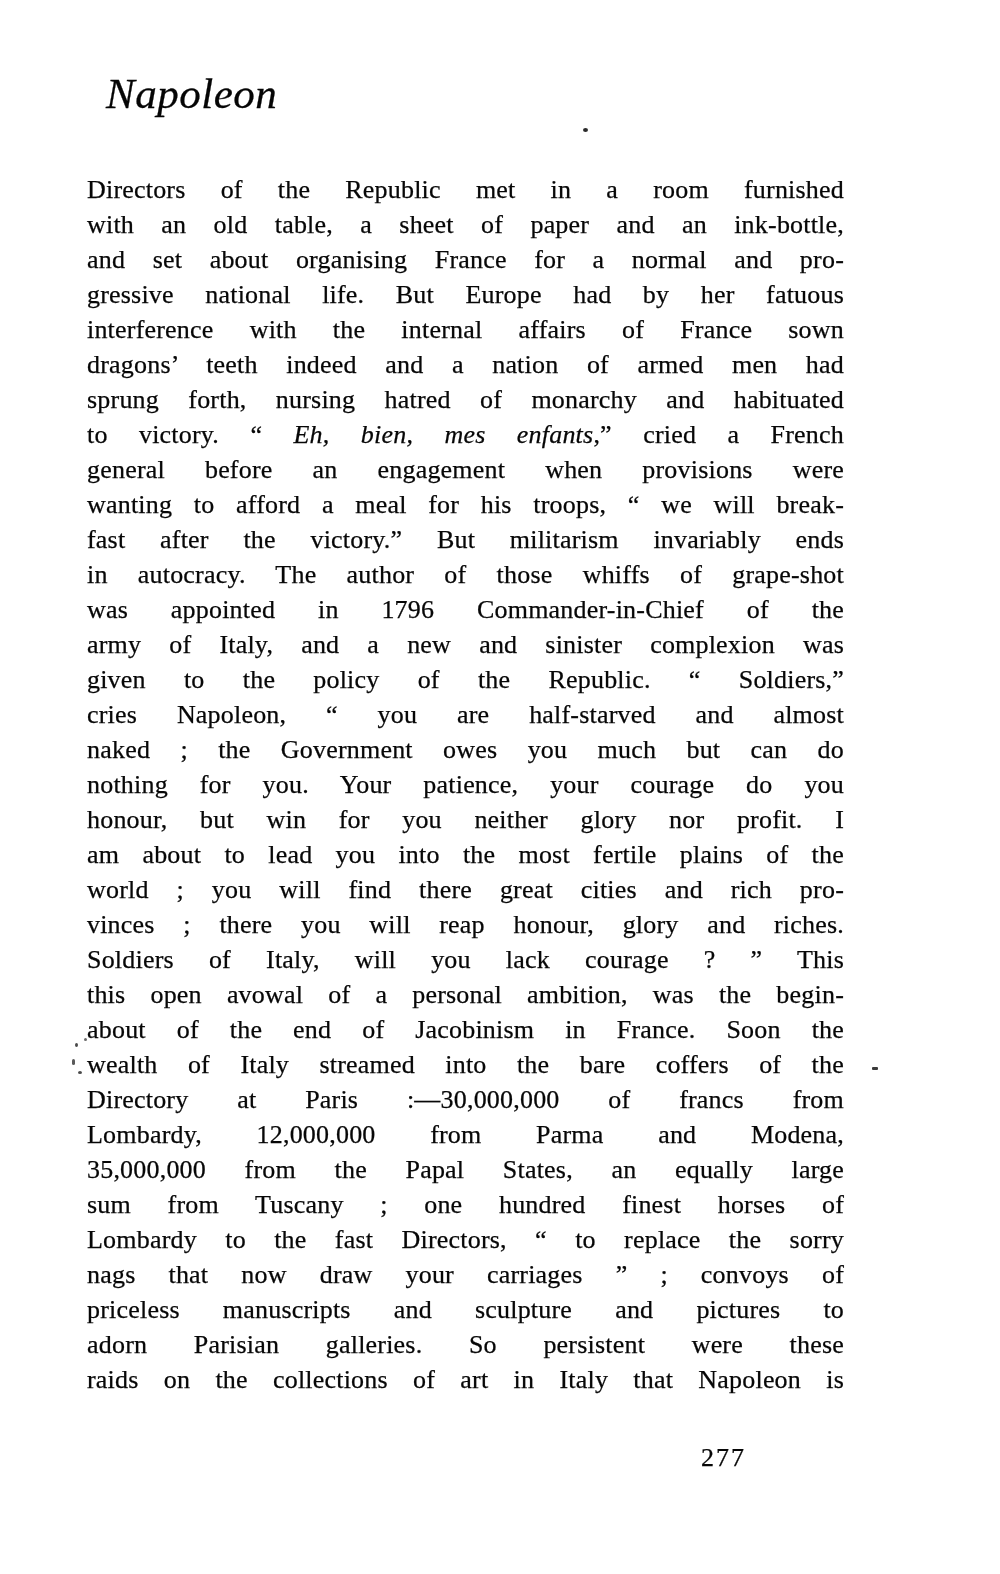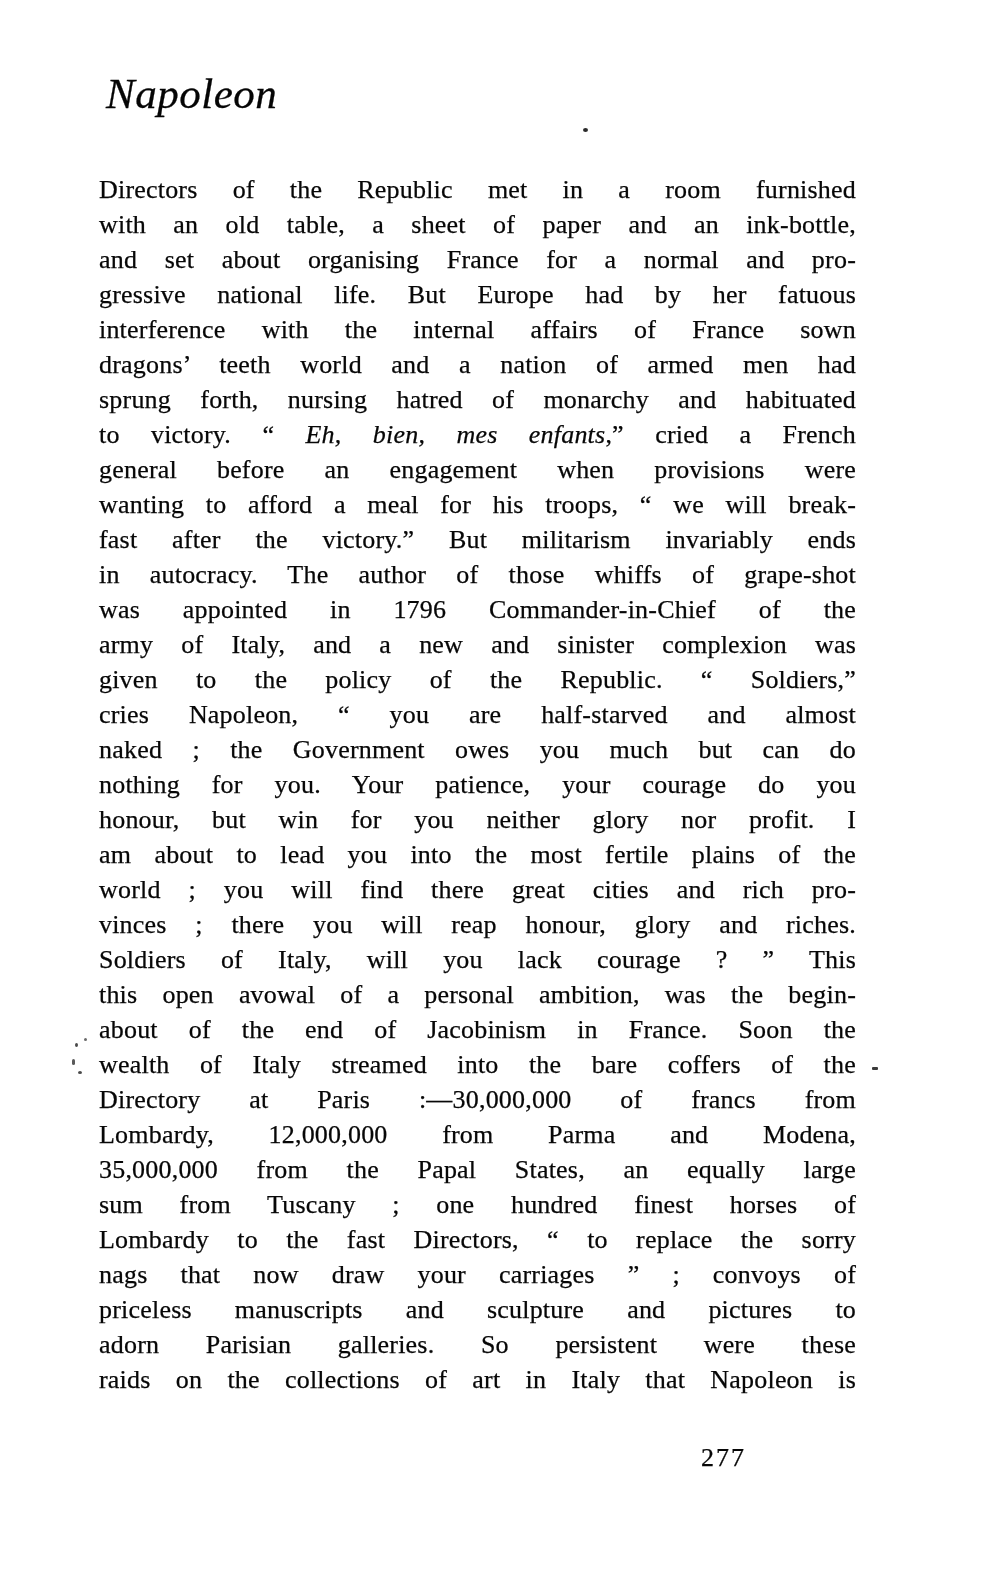--- a/index.html
+++ b/index.html
@@ -22,21 +22,21 @@
     top: 72px;
     font-style: italic;
     font-size: 43px;
     line-height: 1;
     letter-spacing: 0.5px;
     color: #050505;
     -webkit-text-stroke: 0.3px #050505;
   }
   .body-text {
     position: absolute;
-    left: 99px;
+    left: 87px;
     top: 172px;
     width: 757px;
     font-size: 26px;
     letter-spacing: 0.2px;
     color: #070707;
     -webkit-text-stroke: 0.25px #070707;
   }
   .text-line {
     line-height: 35px;
     height: 35px;
@@ -85,21 +85,21 @@
   <div class="speck speck-d"></div>
   <div class="speck speck-e"></div>
   <div class="speck speck-f"></div>
 
   <div class="body-text">
     <div class="text-line">Directors of the Republic met in a room furnished</div>
     <div class="text-line">with an old table, a sheet of paper and an ink-bottle,</div>
     <div class="text-line">and set about organising France for a normal and pro-</div>
     <div class="text-line">gressive national life. But Europe had by her fatuous</div>
     <div class="text-line">interference with the internal affairs of France sown</div>
-    <div class="text-line">dragons’ teeth world and a nation of armed men had</div>
+    <div class="text-line">dragons’ teeth indeed and a nation of armed men had</div>
     <div class="text-line">sprung forth, nursing hatred of monarchy and habituated</div>
     <div class="text-line"><span>to victory. “ </span><span class="italic-seg">Eh, bien, mes enfants</span><span>,” cried a French</span></div>
     <div class="text-line">general before an engagement when provisions were</div>
     <div class="text-line">wanting to afford a meal for his troops, “ we will break-</div>
     <div class="text-line">fast after the victory.” But militarism invariably ends</div>
     <div class="text-line">in autocracy. The author of those whiffs of grape-shot</div>
     <div class="text-line">was appointed in 1796 Commander-in-Chief of the</div>
     <div class="text-line">army of Italy, and a new and sinister complexion was</div>
     <div class="text-line">given to the policy of the Republic. “ Soldiers,”</div>
     <div class="text-line">cries Napoleon, “ you are half-starved and almost</div>

